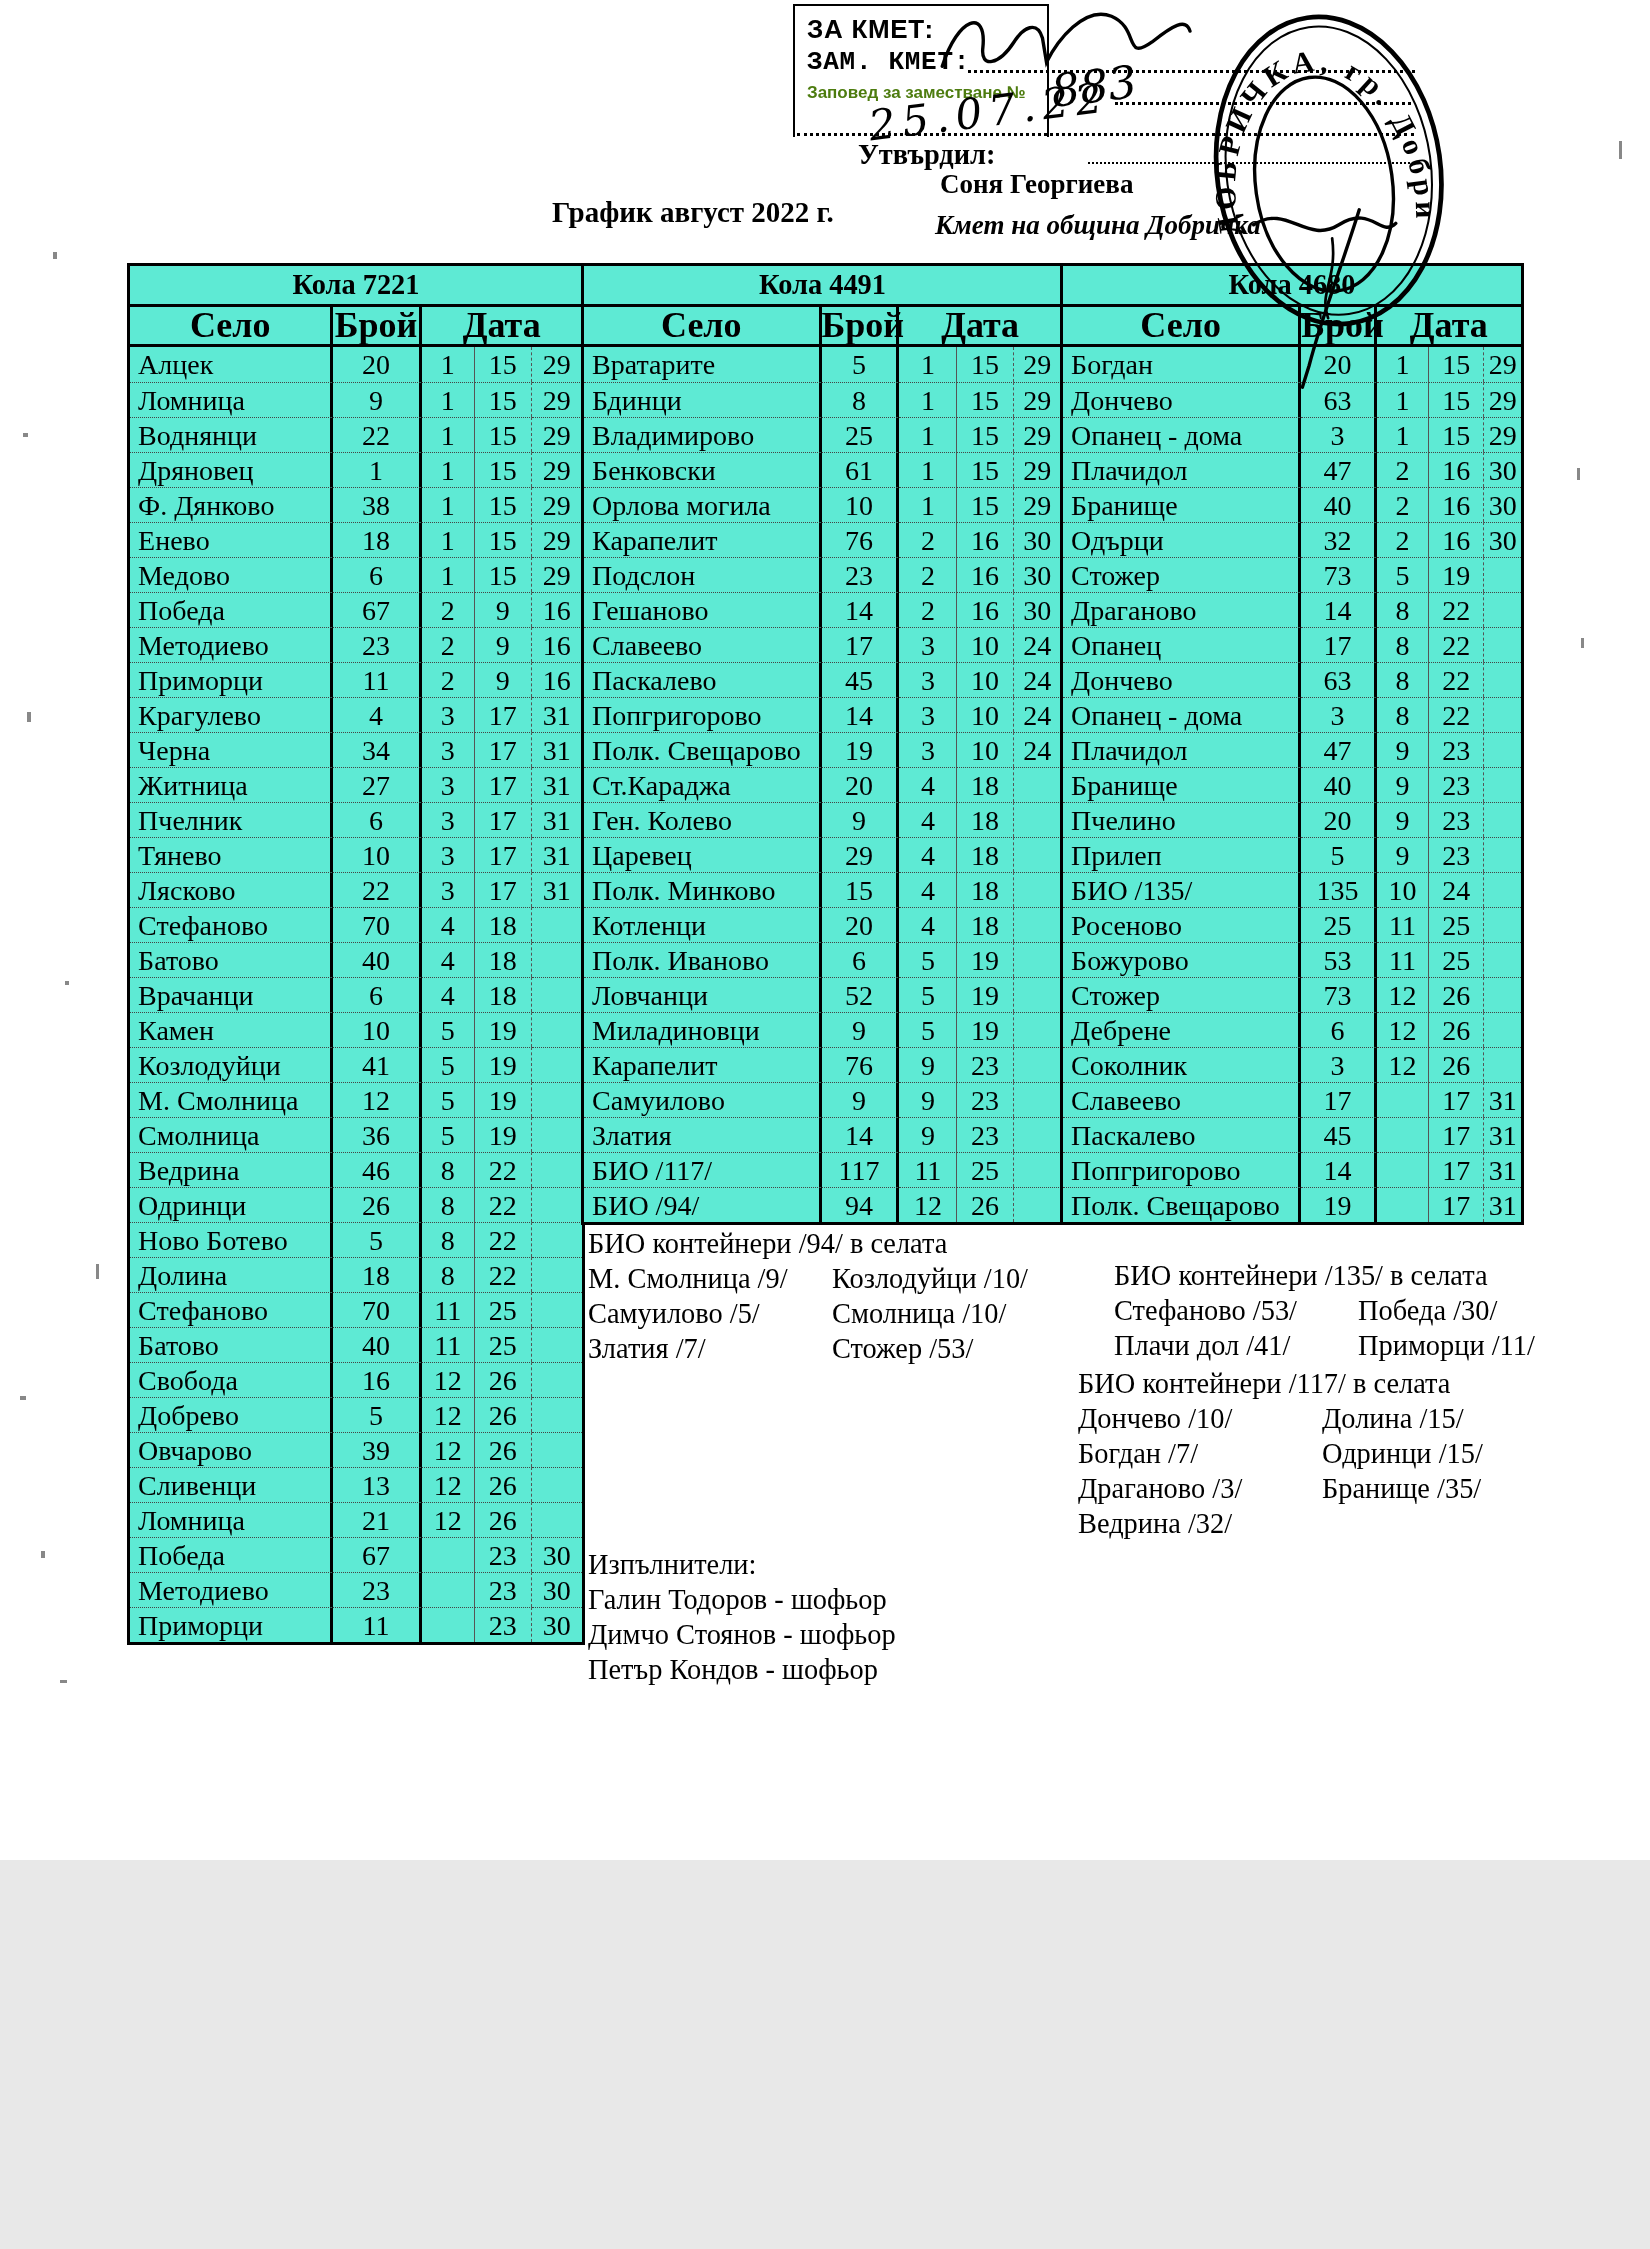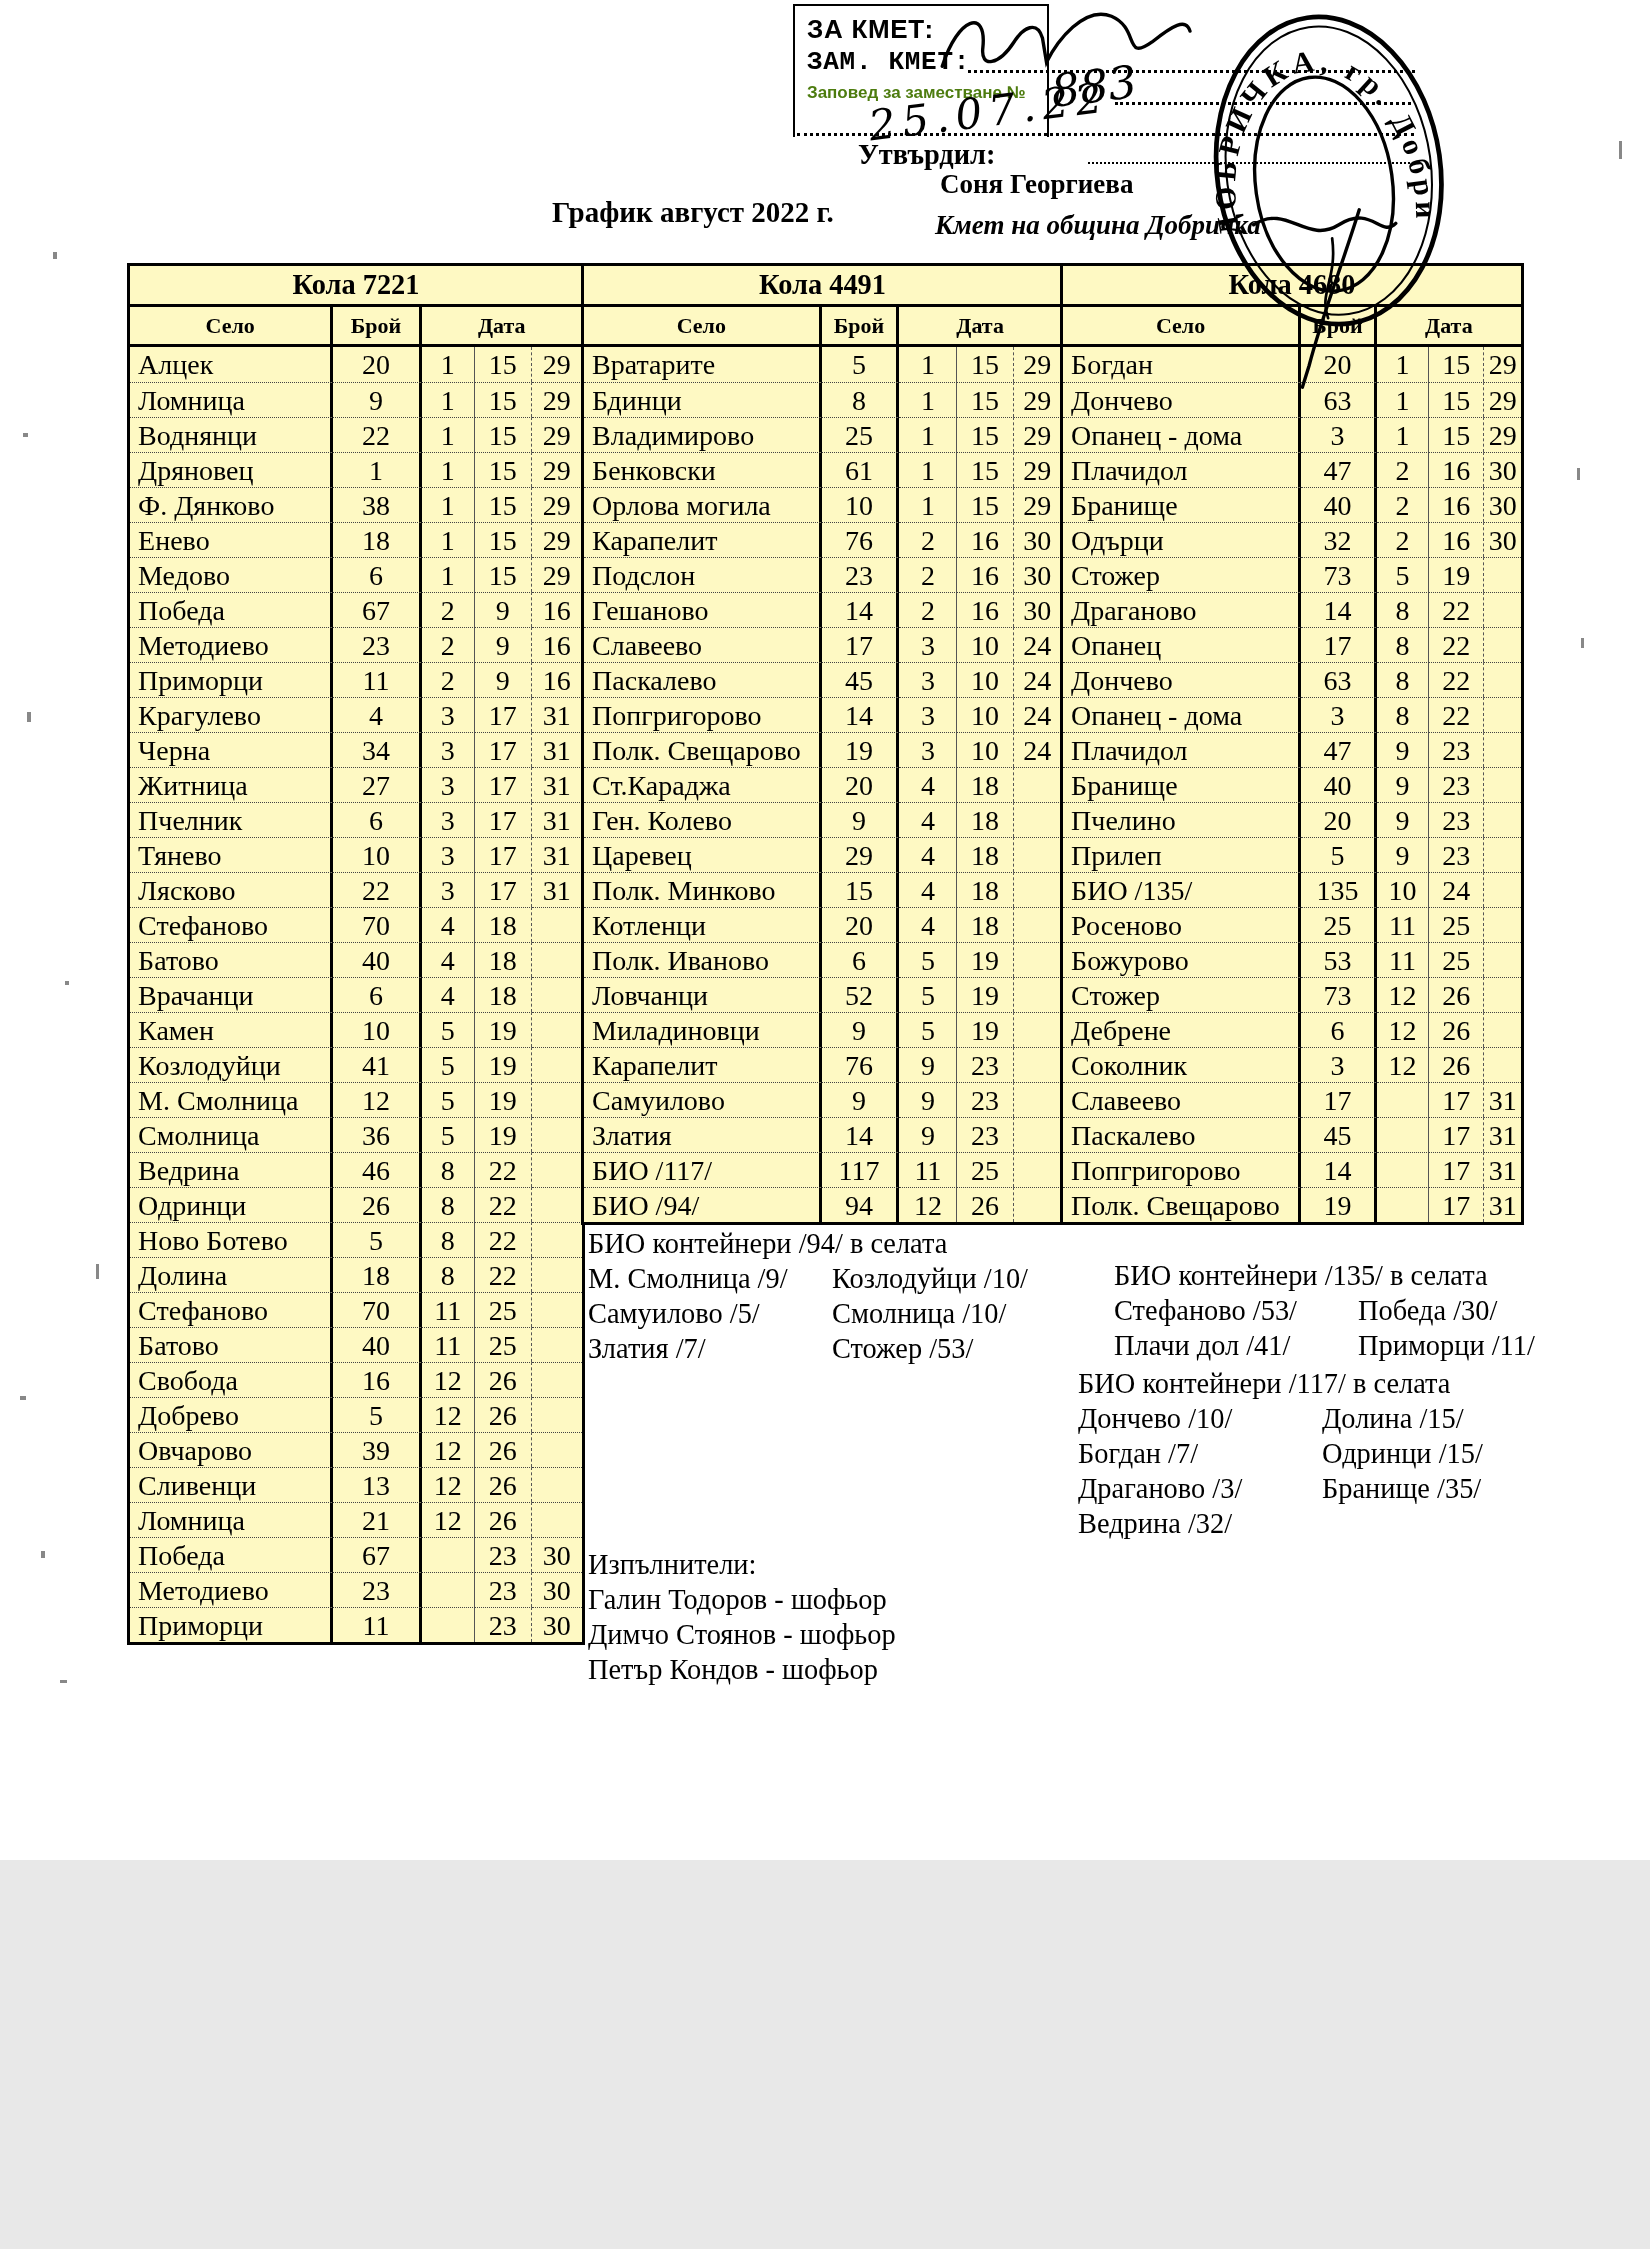--- a/index.html
+++ b/index.html
@@ -17,27 +17,27 @@
   .dotline{position:absolute;border-bottom:3.4px dotted #000;height:0;}
   .utv{position:absolute;left:858px;top:139px;font-weight:bold;font-size:28.4px;}
   .approver{position:absolute;left:940px;top:169px;font-weight:bold;font-size:27px;}
   .approver-title{position:absolute;left:935px;top:210px;font-weight:bold;font-style:italic;font-size:27px;}
   .hand{position:absolute;font-style:italic;font-size:42px;font-family:"DejaVu Serif",serif;
         color:#000;transform:rotate(-7deg);}
   .hand.num{left:1051px;top:60px;font-size:45px;}
   .hand.date{left:868px;top:87px;letter-spacing:6.8px;}
   .doc-title{position:absolute;left:552px;top:196px;font-weight:bold;font-size:29px;}
   
-  .section{position:absolute;box-sizing:border-box;border:3.4px solid #000;background:#fef9c3;}
+  .section{position:absolute;box-sizing:border-box;border:3.4px solid #000;background:#5eead4;}
   .sec-0{left:127px;top:263px;width:458px;}
   .sec-1{left:581px;top:263px;width:483px;}
   .sec-2{left:1060px;top:263px;width:464px;}
   .car-h{height:38px;line-height:38px;text-align:center;font-weight:bold;font-size:28.4px;
          border-bottom:3.4px solid #000;}
-  .cols-h{display:grid;height:37px;line-height:37px;font-weight:bold;font-size:22px;
+  .cols-h{display:grid;height:37px;line-height:37px;font-weight:bold;font-size:36px;
           border-bottom:3.4px solid #000;}
   .sec-0 .cols-h, .sec-0 .row{grid-template-columns:45% 19.5% 11.8% 12.6% 11.1%;}
   .sec-1 .cols-h, .sec-1 .row{grid-template-columns:49.8% 16.3% 12.2% 11.8% 9.9%;}
   .sec-2 .cols-h, .sec-2 .row{grid-template-columns:52% 16.5% 11.5% 12% 8%;}
   .h-selo{text-align:center;border-right:3.4px solid #000;}
   .h-broy{text-align:center;border-right:3.4px solid #000;}
   .h-data{grid-column:3/6;text-align:center;}
   .row{display:grid;height:35px;line-height:35px;font-size:28px;}
   .row .cell{overflow:hidden;white-space:nowrap;}
   .row .c1{padding-left:8.1px;border-right:3.4px solid #000;}

